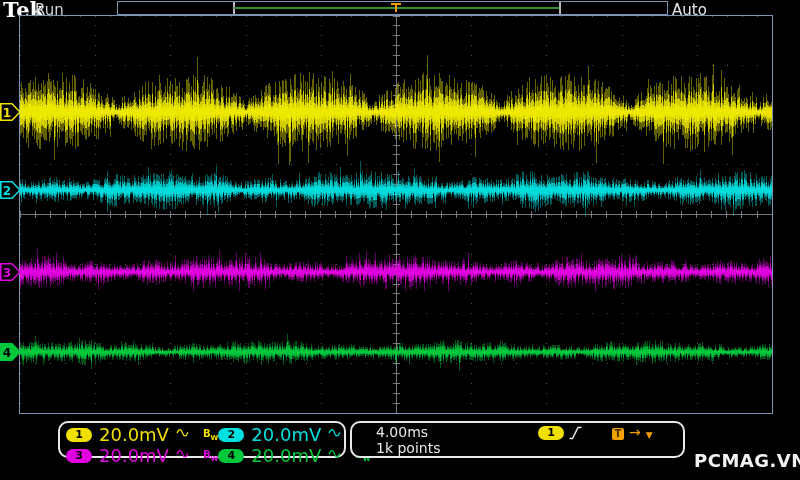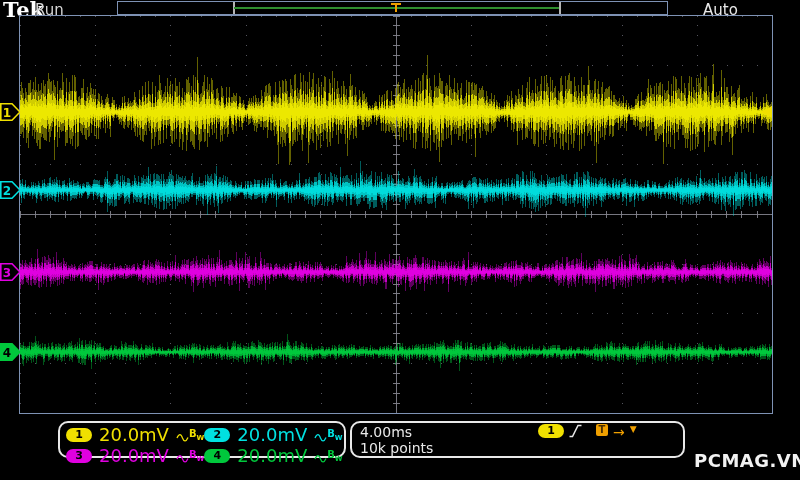--- a/index.html
+++ b/index.html
@@ -3,21 +3,21 @@
 <meta charset="utf-8">
 <style>
   html,body{margin:0;padding:0;background:#000;}
   #scope{position:relative;width:800px;height:480px;background:#000;overflow:hidden;
          font-family:"DejaVu Sans",sans-serif;color:#e8e8e8;}
 
   
   .logo{position:absolute;left:3px;top:-3px;font-family:"DejaVu Serif",serif;
         font-weight:700;font-size:21px;color:#fff;}
   .acq-status{position:absolute;left:35px;top:1px;font-size:15px;color:#d6d6d6;}
-  .trig-mode{position:absolute;left:703px;top:1px;font-size:15px;color:#e8e8e8;}
+  .trig-mode{position:absolute;left:672px;top:1px;font-size:15px;color:#e8e8e8;}
 
   .record-bar{position:absolute;left:117px;top:1px;width:549px;height:12px;
               border:1px solid #7e92b4;background:#000;}
   .rb-wave{position:absolute;left:116px;top:5px;width:326px;height:2px;background:#2f8f2f;}
   .rb-bracket{position:absolute;top:0;width:2px;height:12px;background:#b4b4b4;}
   .rb-trig{position:absolute;left:272px;top:1px;width:12px;height:11px;}
   .rb-trig .tb-top{width:10px;height:2px;background:#f0a000;margin:0 auto;}
   .rb-trig .tb-stem{width:2px;height:7px;background:#f0a000;margin:0 auto;}
 
   
@@ -48,28 +48,28 @@
   
   .box{position:absolute;top:421px;height:37px;border:2px solid #e8e8e8;
        border-radius:10px;background:#000;box-sizing:border-box;}
   #chbox{left:58px;width:288px;display:grid;grid-template-columns:1fr 1fr;
          grid-template-rows:1fr 1fr;padding:1px 6px;}
   .cell{display:flex;align-items:center;gap:7px;}
   .oval{display:inline-block;width:26px;height:14px;border-radius:8px;
         background:var(--ch);color:#000;font-size:11px;font-weight:700;
         text-align:center;line-height:14px;flex:none;}
   .cell .val{color:var(--ch);font-size:18px;min-width:58px;}
-  .icons{display:flex;align-items:flex-end;gap:0;color:var(--ch);}
+  .icons{display:flex;align-items:flex-start;gap:14px;color:var(--ch);}
   .sine{stroke:var(--ch);fill:none;stroke-width:1.3px;}
   .bw{font-size:10px;font-weight:700;}
   .bw sub{font-size:7px;}
 
   #hbox{left:350px;width:335px;display:grid;grid-template-columns:120px 116px 1fr;
         grid-template-rows:1fr 1fr;padding:1px 8px;font-size:14px;}
-  #hbox .c{display:flex;align-items:flex-start;gap:5px;}
+  #hbox .c{display:flex;align-items:flex-end;gap:5px;margin-left:16px;}
   .orange{color:#f0a000;}
   .tbadge{display:inline-block;width:12px;height:12px;background:#f0a000;color:#4c3000;
           border-radius:2px;font-size:10px;font-weight:700;text-align:center;line-height:12px;}
   .dmark{font-size:9px;}
   .right-c{justify-content:flex-end;padding-right:14px;}
   .slope{stroke:#e8e8e8;fill:none;stroke-width:1.5px;}
 
   .watermark{position:absolute;left:694px;top:450px;font-size:18px;font-weight:700;
              color:#f2f2f2;letter-spacing:.5px;}
 </style>
@@ -189,18 +189,18 @@
       <svg class="slope" width="13" height="14">
           <polyline points="0.5,12.5 3.5,12.5 9,1.5 12.5,1.5"></polyline>
         </svg>
     </div>
     <div class="c orange">
       <span class="tbadge">T</span>
         <span>→</span>
         <span class="dmark">▼</span>
     </div>
     <div class="c">
-      <span>10k points</span>
+      <span>1k points</span>
     </div>
   </div>
 
   <div class="watermark">PCMAG.VN</div>
 </div>
 
 </body></html>

